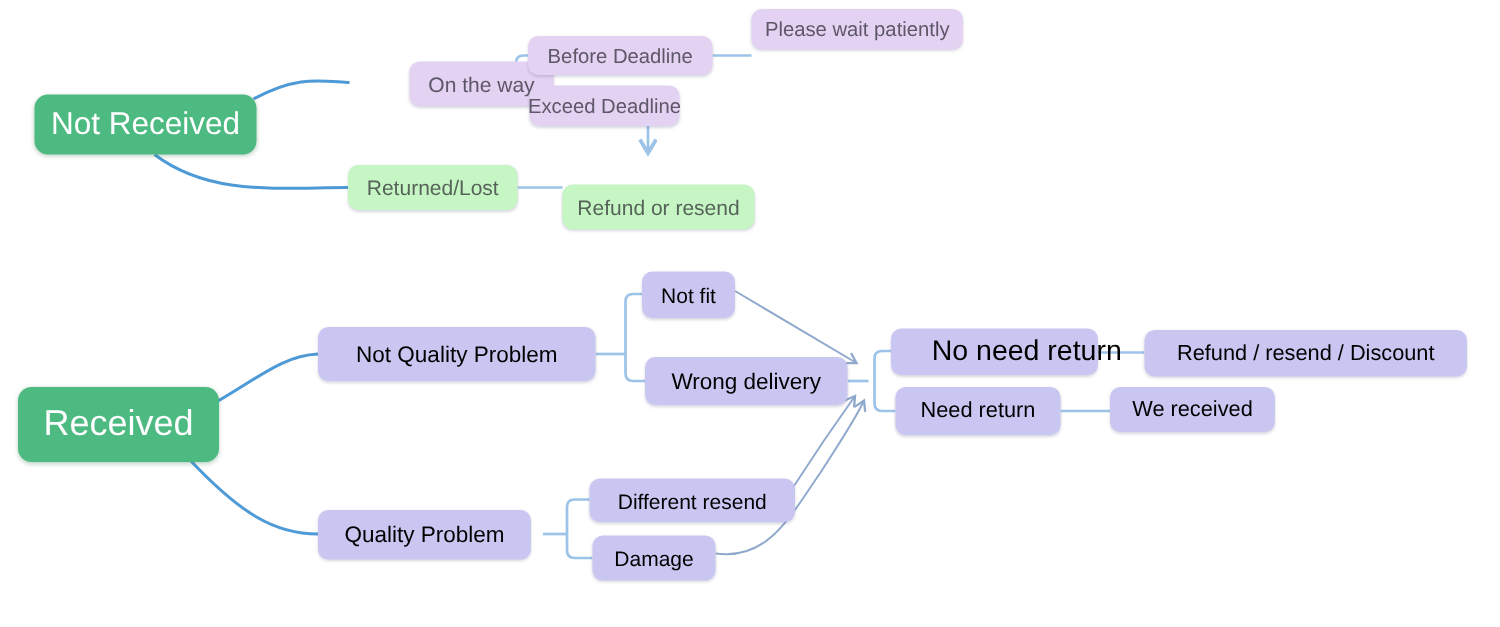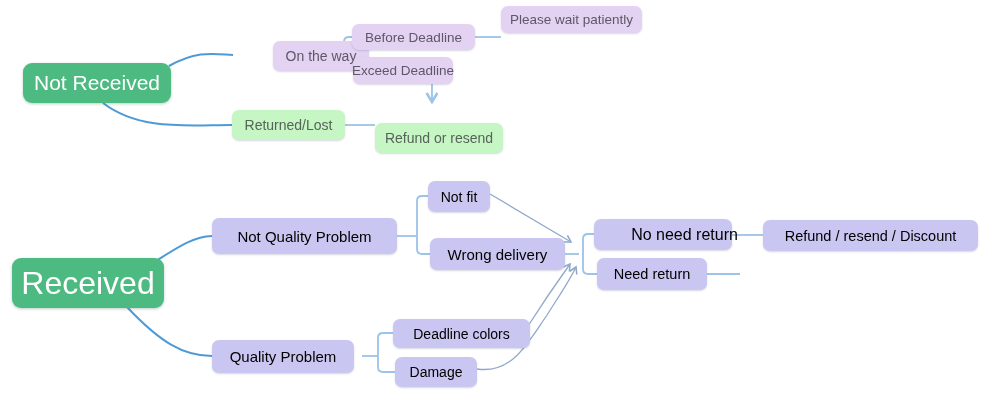--- a/index.html
+++ b/index.html
@@ -20,28 +20,28 @@
   .peri{background:#C9C7F1;color:#000000;}
 
   
   .n-not-received{left:23px;top:63px;width:148px;height:40px;font-size:21px;}
   .n-on-the-way{left:233px;top:41px;width:96px;height:30px;font-size:14px;margin-left:40px;}
   .n-before-deadline{left:352px;top:24px;width:123px;height:26px;font-size:13.5px;}
   .n-exceed-deadline{left:353px;top:57px;width:100px;height:27px;font-size:13.5px;}
   .n-please-wait{left:501px;top:6px;width:141px;height:27px;font-size:13.5px;}
   .n-returned-lost{left:232px;top:110px;width:113px;height:30px;font-size:14px;}
   .n-refund-resend{left:375px;top:110px;width:128px;height:30px;font-size:14px;margin-top:13px;}
-  .n-received{left:12px;top:258px;width:152px;height:50px;font-size:32px;}
+  .n-received{left:12px;top:258px;width:134px;height:50px;font-size:24px;}
   .n-not-quality{left:212px;top:218px;width:185px;height:36px;font-size:15px;}
   .n-quality{left:212px;top:340px;width:142px;height:33px;font-size:15px;}
   .n-not-fit{left:428px;top:181px;width:62px;height:31px;font-size:14px;}
   .n-wrong-delivery{left:430px;top:238px;width:135px;height:32px;font-size:15px;}
   .n-different-colors{left:393px;top:319px;width:137px;height:29px;font-size:14px;}
   .n-damage{left:395px;top:357px;width:82px;height:30px;font-size:14px;}
-  .n-no-need-return{left:594px;top:219px;width:138px;height:31px;font-size:16px;padding-left:43px;}
+  .n-no-need-return{left:594px;top:219px;width:138px;height:31px;font-size:19px;padding-left:43px;}
   .n-need-return{left:597px;top:258px;width:110px;height:32px;font-size:14.5px;}
   .n-refund-discount{left:763px;top:220px;width:215px;height:31px;font-size:14.5px;}
   .n-we-received{left:740px;top:258px;width:110px;height:30px;font-size:14.5px;}
 
   path.curve{stroke:#4E9AD6;stroke-width:2;fill:none;}
   path.conn{stroke:#9CC3E8;stroke-width:1.8;fill:none;}
   path.thin{stroke:#8FA9CC;stroke-width:1.3;fill:none;}
 </style>
 </head>
 <body>
@@ -95,19 +95,20 @@
   <div class="node lilac n-exceed-deadline">Exceed Deadline</div>
   <div class="node lilac n-please-wait">Please wait patiently</div>
   <div class="node mint n-returned-lost">Returned/Lost</div>
   <div class="node mint n-refund-resend">Refund or resend</div>
 
   <div class="node green n-received">Received</div>
   <div class="node peri n-not-quality">Not Quality Problem</div>
   <div class="node peri n-quality">Quality Problem</div>
   <div class="node peri n-not-fit">Not fit</div>
   <div class="node peri n-wrong-delivery">Wrong delivery</div>
-  <div class="node peri n-different-colors">Deadline colors</div>
+  <div class="node peri n-different-colors">Different resend</div>
   <div class="node peri n-damage">Damage</div>
   <div class="node peri n-no-need-return">No need return</div>
   <div class="node peri n-need-return">Need return</div>
   <div class="node peri n-refund-discount">Refund / resend / Discount</div>
+  <div class="node peri n-we-received">We received</div>
 
 </div>
 
 </body></html>

